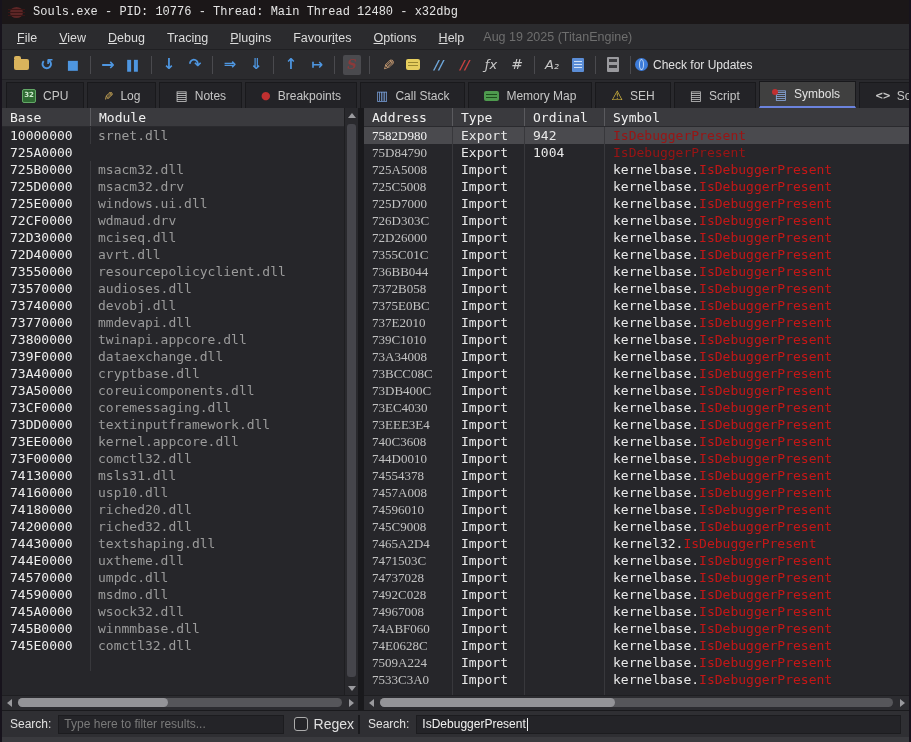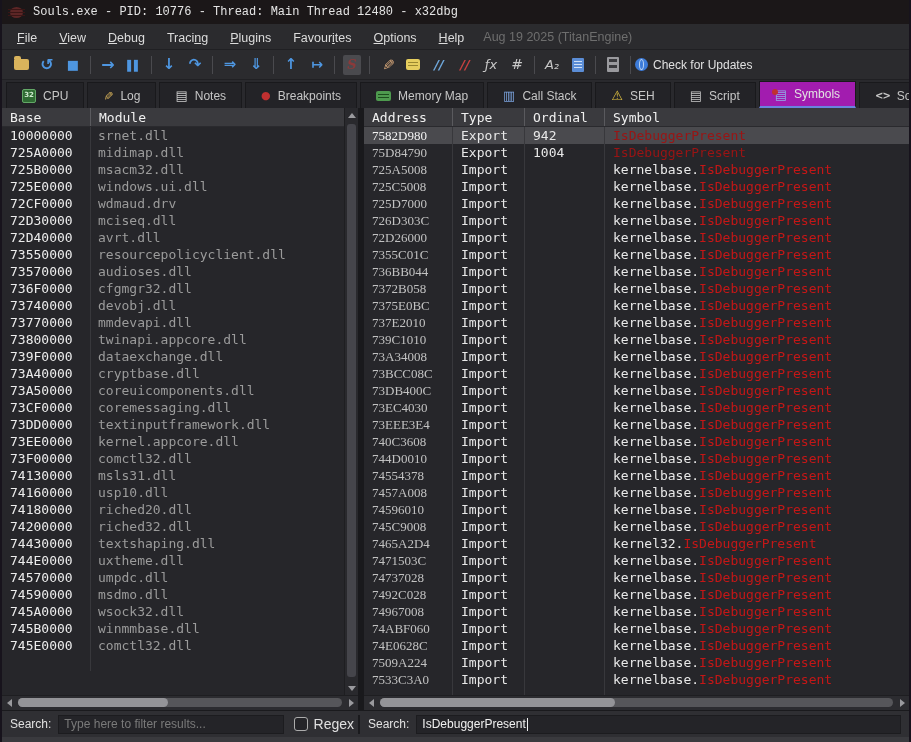--- a/index.html
+++ b/index.html
@@ -50,21 +50,21 @@
   .i-page-blue::before { content:""; position:absolute; left:2px; right:2px; top:3px; height:1px; background:#cfe0f5; box-shadow:0 3px 0 #cfe0f5, 0 6px 0 #cfe0f5; }
   .i-calc { width:12px; height:15px; background:#9A9A9E; border-radius:1px; position:relative; }
   .i-calc::before { content:""; position:absolute; left:2px; right:2px; top:2px; height:3px; background:#3a3a3e; box-shadow:0 6px 0 #3a3a3e; }
   .i-globe { width:13px; height:13px; border-radius:50%; background:#3C7BD9; position:relative; }
   .i-globe::before { content:""; position:absolute; inset:1px 4px; border:1px solid #bcd5f2; border-radius:50%; }
   .update-label { color:#E0E0E0; font-size:12px; margin-left:5px; }
   
   .tabbar { height:28px; background:#29292D; display:flex; align-items:flex-end; padding:0 4px 0 4px; }
   .tab { height:26px; display:flex; align-items:center; gap:7px; padding:0 15px; margin-right:3px;
          background:#232327; border:1px solid #19191c; border-bottom:none; color:#C6C6C6; font-size:12px; white-space:nowrap; }
-  .tab.active { background:#a21caf; color:#E2E2E2; border-bottom:2px solid #6B83DD; height:27px; }
+  .tab.active { background:#404040; color:#E2E2E2; border-bottom:2px solid #6B83DD; height:27px; }
   .ticon { font-size:12px; line-height:1; font-family:"DejaVu Sans", sans-serif; display:inline-flex; align-items:center; justify-content:center; }
   .t-cpu { width:14px; height:14px; background:#2F6B33; border:1px solid #63a867; border-radius:2px; color:#CFEACF; font-size:7px; font-weight:bold; }
   .t-cpu::before { content:"32"; }
   .t-log::before { content:"\270E"; color:#D8B25A; transform:rotate(90deg); display:inline-block; }
   .t-notes::before { content:"\25A4"; color:#D0D0D0; font-size:13px; }
   .t-break::before { content:"\25CF"; color:#C03030; font-size:11px; }
   .t-mem { width:15px; height:10px; background:#4E9A4E; border-radius:2px; position:relative; }
   .t-mem::before { content:""; position:absolute; left:2px; right:2px; top:3px; height:1px; background:#1d4d1d; box-shadow:0 3px 0 #1d4d1d; }
   .t-stack::before { content:"\25A5"; color:#7AA2DC; font-size:13px; }
   .t-seh::before { content:"\26A0"; color:#E0C040; font-size:13px; }
@@ -235,26 +235,26 @@
       </div>
       <div class="tab">
         <span class="ticon t-notes"></span>
         <span>Notes</span>
       </div>
       <div class="tab">
         <span class="ticon t-break"></span>
         <span>Breakpoints</span>
       </div>
       <div class="tab">
+        <span class="ticon t-stack"></span>
+        <span>Call Stack</span>
+      </div>
+      <div class="tab">
         <span class="ticon t-mem"></span>
         <span>Memory Map</span>
-      </div>
-      <div class="tab">
-        <span class="ticon t-stack"></span>
-        <span>Call Stack</span>
       </div>
       <div class="tab">
         <span class="ticon t-seh"></span>
         <span>SEH</span>
       </div>
       <div class="tab">
         <span class="ticon t-script"></span>
         <span>Script</span>
       </div>
       <div class="tab active">
@@ -274,27 +274,30 @@
           <div class="hc" style="width:88px">Base</div>
           <div class="hc" style="flex:1">Module</div>
         </div>
         <div class="rows" id="left-rows">
             <div class="row">
               <div class="c-base">10000000</div>
               <div class="c-module">srnet.dll</div>
             </div>
             <div class="row">
               <div class="c-base">725A0000</div>
-              <div class="c-module">midimap.dll</div>
             </div>
             <div class="row">
               <div class="c-base">725B0000</div>
               <div class="c-module">msacm32.dll</div>
             </div>
             <div class="row">
+              <div class="c-base">725D0000</div>
+              <div class="c-module">msacm32.drv</div>
+            </div>
+            <div class="row">
               <div class="c-base">725E0000</div>
               <div class="c-module">windows.ui.dll</div>
             </div>
             <div class="row">
               <div class="c-base">72CF0000</div>
               <div class="c-module">wdmaud.drv</div>
             </div>
             <div class="row">
               <div class="c-base">72D30000</div>
               <div class="c-module">mciseq.dll</div>
@@ -303,24 +306,20 @@
               <div class="c-base">72D40000</div>
               <div class="c-module">avrt.dll</div>
             </div>
             <div class="row">
               <div class="c-base">73550000</div>
               <div class="c-module">resourcepolicyclient.dll</div>
             </div>
             <div class="row">
               <div class="c-base">73570000</div>
               <div class="c-module">audioses.dll</div>
-            </div>
-            <div class="row">
-              <div class="c-base">736F0000</div>
-              <div class="c-module">cfgmgr32.dll</div>
             </div>
             <div class="row">
               <div class="c-base">73740000</div>
               <div class="c-module">devobj.dll</div>
             </div>
             <div class="row">
               <div class="c-base">73770000</div>
               <div class="c-module">mmdevapi.dll</div>
             </div>
             <div class="row">

